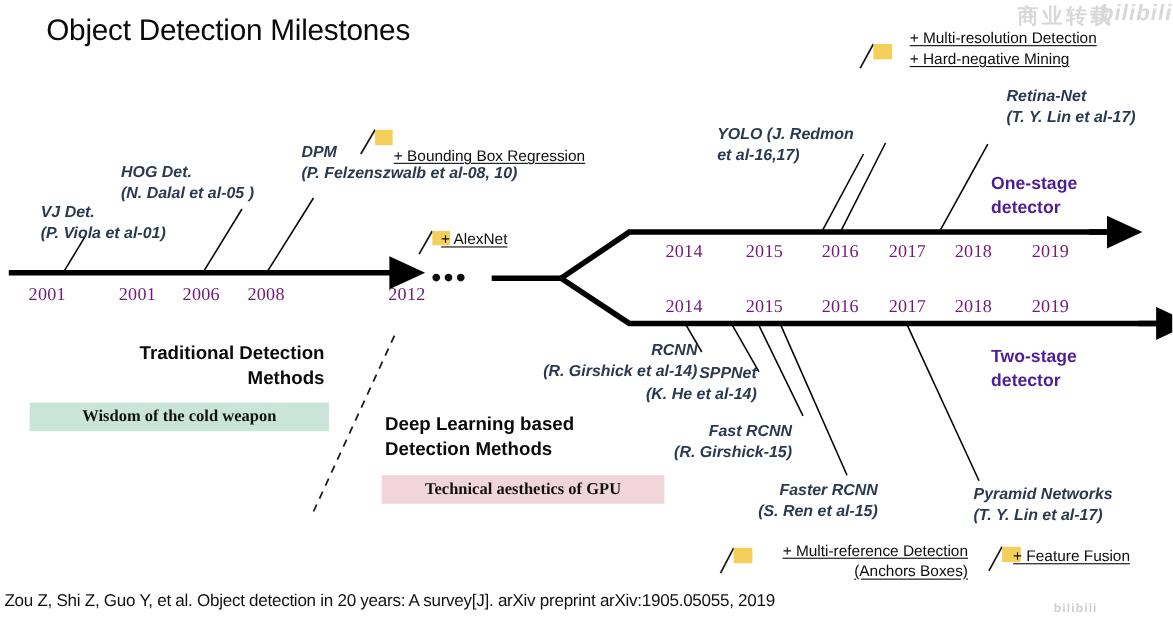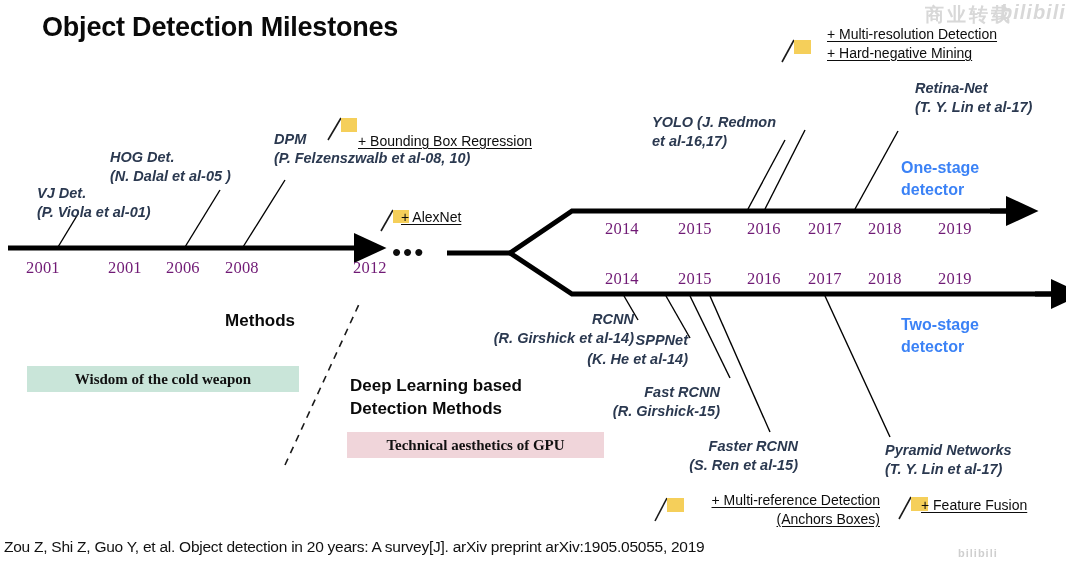--- a/index.html
+++ b/index.html
@@ -16,21 +16,21 @@
     overflow: hidden;
     font-family: "Liberation Sans", sans-serif;
     color: #000000;
   }
   .abs { position: absolute; }
 
   
   #title {
     left: 42px; top: 12px;
     font-size: 27px;
-    font-weight: bold;
+    font-weight: normal;
     letter-spacing: -0.2px;
     color: #0a0a0a;
     white-space: nowrap;
   }
 
   
   #lines {
     left: 0; top: 0;
     width: 1066px; height: 568px;
     pointer-events: none;
@@ -67,21 +67,21 @@
     white-space: nowrap;
   }
   .section-head.r { text-align: right; }
 
   
   .stage-label {
     font-family: "Liberation Sans", sans-serif;
     font-weight: bold;
     font-size: 16px;
     line-height: 22px;
-    color: #3b82f6;
+    color: #4c1d95;
     white-space: nowrap;
   }
 
   
   .chip {
     font-family: "Liberation Serif", serif;
     font-weight: bold;
     font-size: 15px;
     color: #111111;
     text-align: center;
@@ -308,20 +308,21 @@
   <div class="abs annot r" style="left:640px; top:491px; width:240px;">
     <div><span class="ul">+ Multi-reference Detection</span></div>
     <div><span class="ul">(Anchors Boxes)</span></div>
   </div>
 
   <div class="abs annot" style="left:921px; top:496px;">
     <span class="ul">+ Feature Fusion</span>
   </div>
 
   <div class="abs section-head r" style="left:60px; top:309px; width:235px;">
+    <div>Traditional Detection</div>
     <div>Methods</div>
   </div>
 
   <div class="abs section-head" style="left:350px; top:374px;">
     <div>Deep Learning based</div>
     <div>Detection Methods</div>
   </div>
 
   <div class="abs chip" id="chip-deep" style="left:347px; top:432px; width:257px; height:26px;">Technical aesthetics of GPU</div>
 

